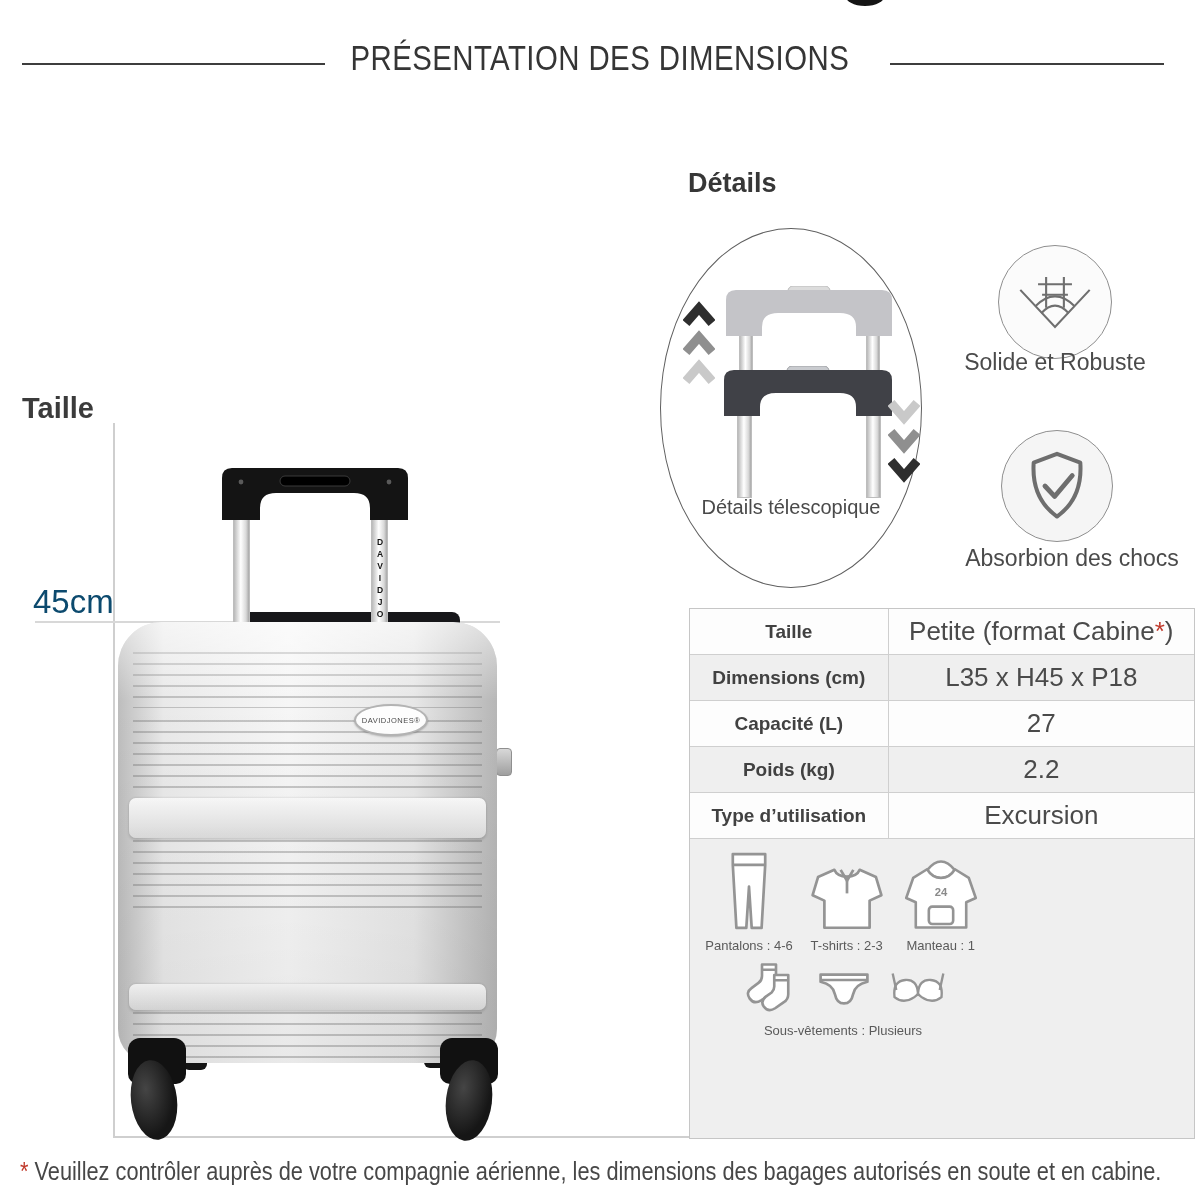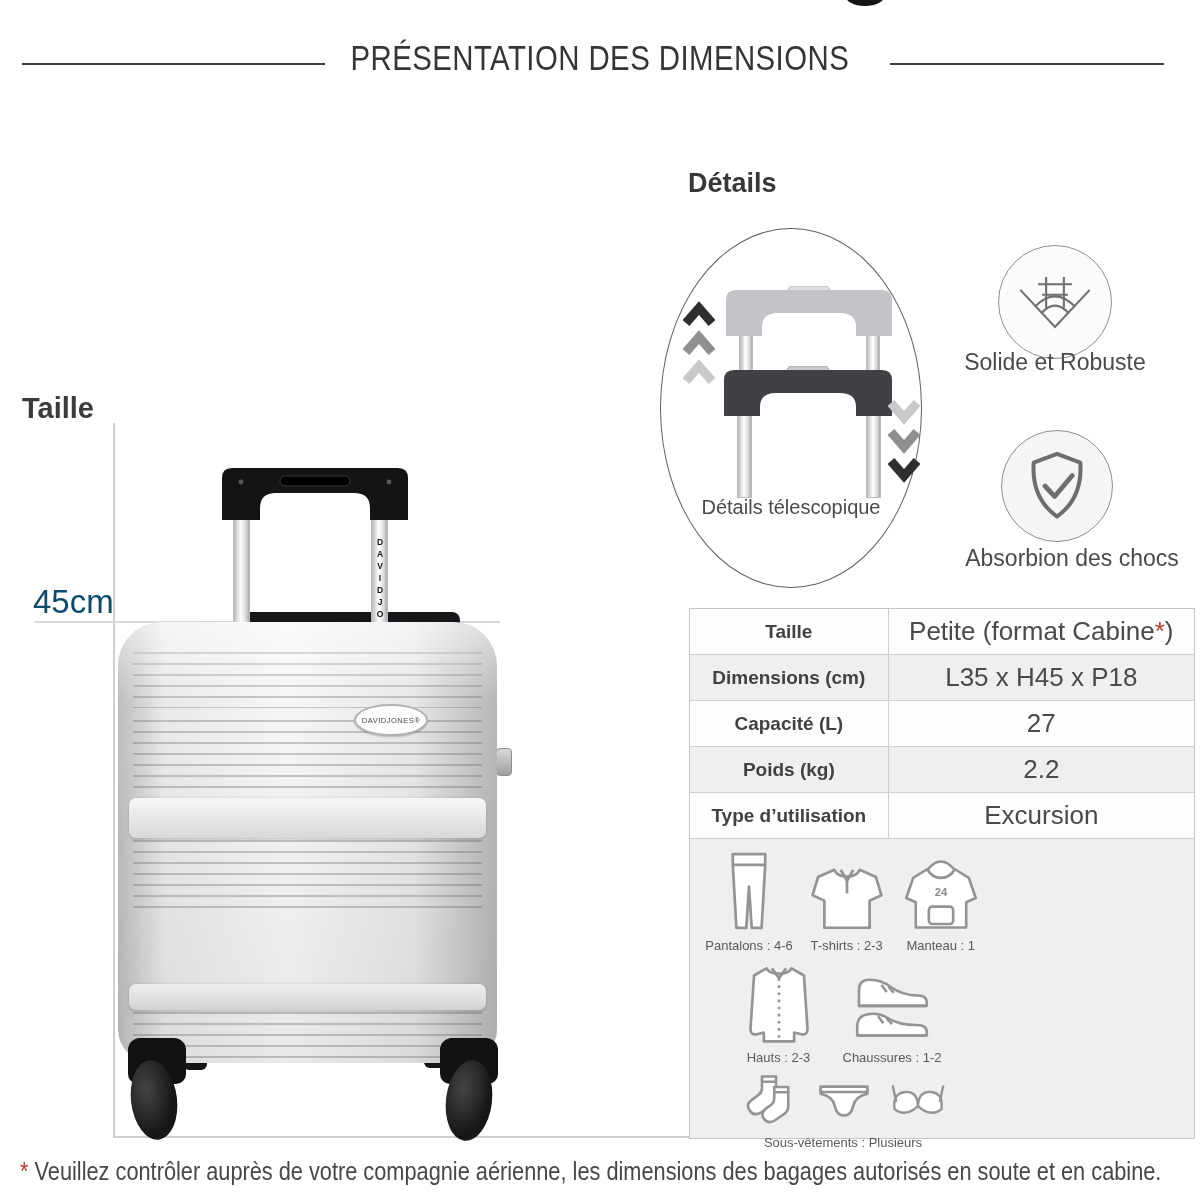--- a/index.html
+++ b/index.html
@@ -244,45 +244,20 @@
                 <path d="M30,22 Q46,2 62,22 Q56,31 46,31 Q36,31 30,22 Z"></path>
                 <path d="M30,21 L14,31 L6,54 L17,59 L17,88 H75 L75,59 L86,54 L78,31 L62,21 Q56,31 46,31 Q36,31 30,21 Z"></path>
                 <rect x="32" y="64" width="28" height="20" rx="4"></rect>
               </g>
               <text x="46" y="52" text-anchor="middle" font-size="13" font-weight="bold" fill="#8a8a8a" font-family="Liberation Sans, sans-serif">24</text>
             </svg>
             <div class="eq-cap">Manteau : 1</div>
           </div>
         </div>
 
-        <div class="eq-row" style="gap:30px; margin-top:10px;">
-          <div class="eq-stack">
-            <svg width="68" height="82" viewBox="0 0 76 92">
-              <g fill="#fff" stroke="#949494" stroke-width="3" stroke-linejoin="round">
-                <path d="M24,6 L10,14 L6,74 Q6,81 13,80 L21,78 L21,88 H55 L55,78 L63,80 Q70,81 70,74 L66,14 L52,6 C48,14 28,14 24,6 Z"></path>
-                <path d="M30,6 L38,17 L46,6" fill="none"></path>
-                <path d="M38,17 V88" fill="none" stroke-dasharray="3 5"></path>
-              </g>
-            </svg>
-            <div class="eq-cap">Hauts : 2-3</div>
-          </div>
-          <div class="eq-stack">
-            <svg width="80" height="80" viewBox="0 0 92 90">
-              <g fill="#fff" stroke="#949494" stroke-width="3" stroke-linejoin="round">
-                <path d="M8,28 Q8,16 20,16 Q34,16 44,24 Q58,34 76,34 Q86,34 86,42 V46 H8 Z"></path>
-                <path d="M8,46 H86" fill="none"></path>
-                <path d="M34,22 L40,30 M42,24 L48,31" fill="none"></path>
-                <path d="M6,70 Q6,58 17,56 Q30,53 41,60 Q54,68 74,68 Q86,68 86,76 V80 H6 Z"></path>
-                <path d="M6,80 H86" fill="none"></path>
-                <path d="M30,58 L36,66 M40,61 L46,67" fill="none"></path>
-              </g>
-            </svg>
-            <div class="eq-cap">Chaussures : 1-2</div>
-          </div>
-        </div>
 
         <div class="eq-icons-c">
           <svg width="60" height="56" viewBox="0 0 68 64">
             <g fill="#fff" stroke="#949494" stroke-width="3" stroke-linejoin="round">
               <path d="M26,4 H42 V28 Q42,34 37,37 L25,45 Q17,50 12,43 Q7,36 14,31 L22,25 Q26,22 26,17 Z"></path>
               <path d="M40,16 H56 V38 Q56,44 51,47 L41,54 Q33,59 28,52 Q24,46 30,41 L37,36 Q40,33 40,29 Z"></path>
               <path d="M26,10 H42 M40,22 H56" fill="none"></path>
             </g>
           </svg>
           <svg width="54" height="40" viewBox="0 0 60 44">

